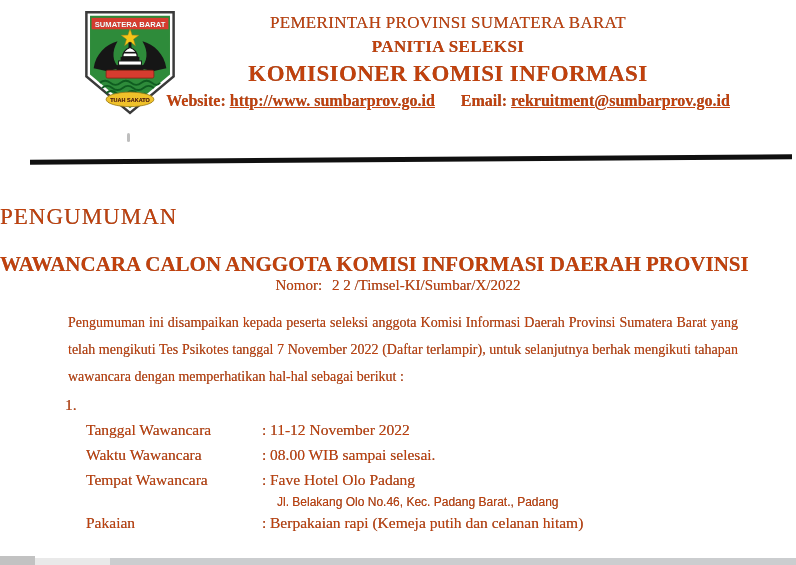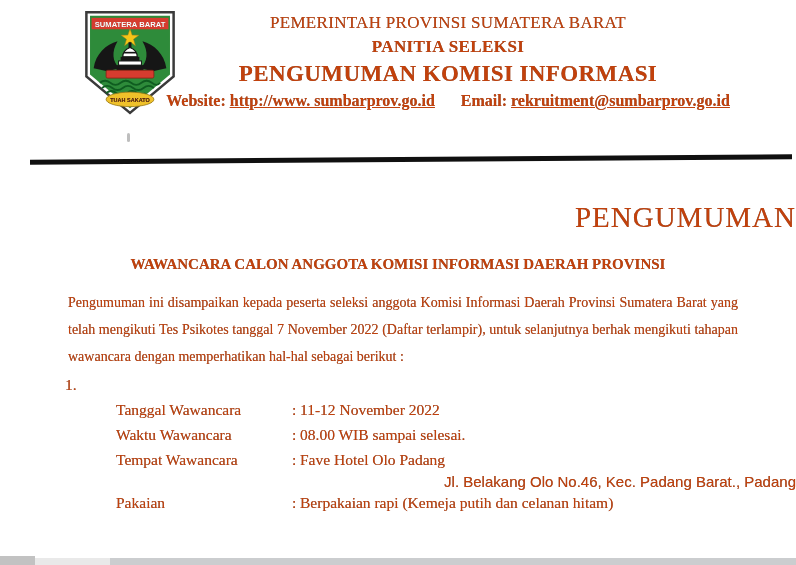--- a/index.html
+++ b/index.html
@@ -18,32 +18,32 @@
   .lh-text{margin-left:100px;width:696px;text-align:center;}
   .lh-gov{padding-top:12px;font-size:17px;line-height:22px;letter-spacing:.3px;}
   .lh-committee{font-size:17px;line-height:26px;font-weight:700;letter-spacing:.4px;}
   .lh-org{font-size:23px;line-height:27px;font-weight:700;letter-spacing:.4px;}
   .lh-secr{margin-top:11px;font-size:17px;line-height:21px;}
   .lh-web{margin-top:3px;font-size:16px;line-height:22px;font-weight:bold;}
   .lh-web .lnk{text-decoration:underline;}
   .lh-web .gap{display:inline-block;width:18px;}
   .rule{margin:9px 0 0 30px;width:762px;height:5px;background:#101010;transform:rotate(-0.4deg);}
   
-  .heading{margin-top:37px;text-align:right;font-size:29px;line-height:36px;letter-spacing:1px;}
-  .subject{margin-top:18px;text-align:center;font-weight:700;font-size:15px;line-height:22px;}
+  .heading{margin-top:37px;text-align:left;font-size:23px;line-height:36px;letter-spacing:1px;}
+  .subject{margin-top:18px;text-align:left;font-weight:700;font-size:21px;line-height:22px;}
   .nomor{text-align:center;font-size:15px;line-height:20px;}
   .nomor .num-val{margin-left:6px;}
   .intro{margin:14px 58px 0 68px;font-size:14px;line-height:27px;text-align:justify;}
   .list-item{margin:2px 48px 0 65px;font-size:15.5px;line-height:25px;display:flex;}
   .list-num{width:20px;flex:0 0 20px;}
-  .schedule{margin-left:116px;font-size:15.5px;}
+  .schedule{margin-left:86px;font-size:15.5px;}
   .srow{line-height:25px;white-space:nowrap;}
   .srow .lab{display:inline-block;width:176px;}
   .srow .sep{display:inline-block;width:8px;}
-  .srow.addr{line-height:20px;font-family:"Liberation Sans","DejaVu Sans",sans-serif;font-size:15px;text-align:right;}
+  .srow.addr{line-height:20px;font-family:"Liberation Sans","DejaVu Sans",sans-serif;font-size:12px;}
   .srow.addr .val{padding-left:7px;}
   .srow.last{line-height:22px;font-family:Liberation Serif, serif;}
   
   .speck{position:absolute;left:127px;top:133px;width:3px;height:9px;border-radius:2px;background:rgba(110,110,110,.45);}
   .edge{position:absolute;bottom:0;left:0;width:796px;height:7px;background:#cbcdcf;}
   .edge-light{position:absolute;bottom:0;left:35px;width:75px;height:7px;background:#e9e9e9;}
   .edge-dark{position:absolute;bottom:0;left:0;width:35px;height:9px;background:#c2c2c2;}
   
   .logo-svg text{font-family:"Liberation Sans","DejaVu Sans",sans-serif;font-weight:700;}
 </style>
@@ -83,40 +83,44 @@
         <path d="M27,82 q5,-4 10,0 t10,0 t10,0 t8,0" fill="none" stroke="#0f5c20" stroke-width="1.8"></path>
 
         <ellipse cx="50" cy="88" rx="23" ry="7" fill="#f0c12a" stroke="#9a7b1c" stroke-width="0.8"></ellipse>
         <text x="50" y="90.5" font-size="5" fill="#5a1d10" text-anchor="middle" textLength="38" lengthAdjust="spacingAndGlyphs">TUAH SAKATO</text>
       </svg>
     </div>
 
     <div class="lh-text">
       <div class="lh-gov">PEMERINTAH PROVINSI SUMATERA BARAT</div>
       <div class="lh-committee">PANITIA SELEKSI</div>
-      <div class="lh-org">PENGUMUMAN KOMISI INFORMASI</div>
+      <div class="lh-org">KOMISIONER KOMISI INFORMASI</div>
       <div class="lh-web">
         <span>Website:</span>
         <span class="lnk">http://www. sumbarprov.go.id</span>
         <span class="gap"></span>
         <span>Email:</span>
         <span class="lnk">rekruitment@sumbarprov.go.id</span>
       </div>
     </div>
   </div>
 
   <div class="rule"></div>
   <div class="speck"></div>
 
   <div class="heading">PENGUMUMAN</div>
 
   <div class="subject">
     <div>WAWANCARA CALON ANGGOTA KOMISI INFORMASI DAERAH PROVINSI</div>
   </div>
 
+  <div class="nomor">
+    <span>Nomor:</span>
+    <span class="num-val">2 2 /Timsel-KI/Sumbar/X/2022</span>
+  </div>
 
   <div class="intro">Pengumuman ini disampaikan kepada peserta seleksi anggota Komisi Informasi Daerah Provinsi Sumatera Barat yang telah mengikuti Tes Psikotes tanggal 7 November 2022 (Daftar terlampir), untuk selanjutnya berhak mengikuti tahapan wawancara dengan memperhatikan hal-hal sebagai berikut :</div>
 
   <div class="list-item">
     <span class="list-num">1.</span>
   </div>
 
   <div class="schedule">
     <div class="srow">
       <span class="lab">Tanggal Wawancara</span><span class="sep">:</span><span class="val">11-12 November 2022</span>

